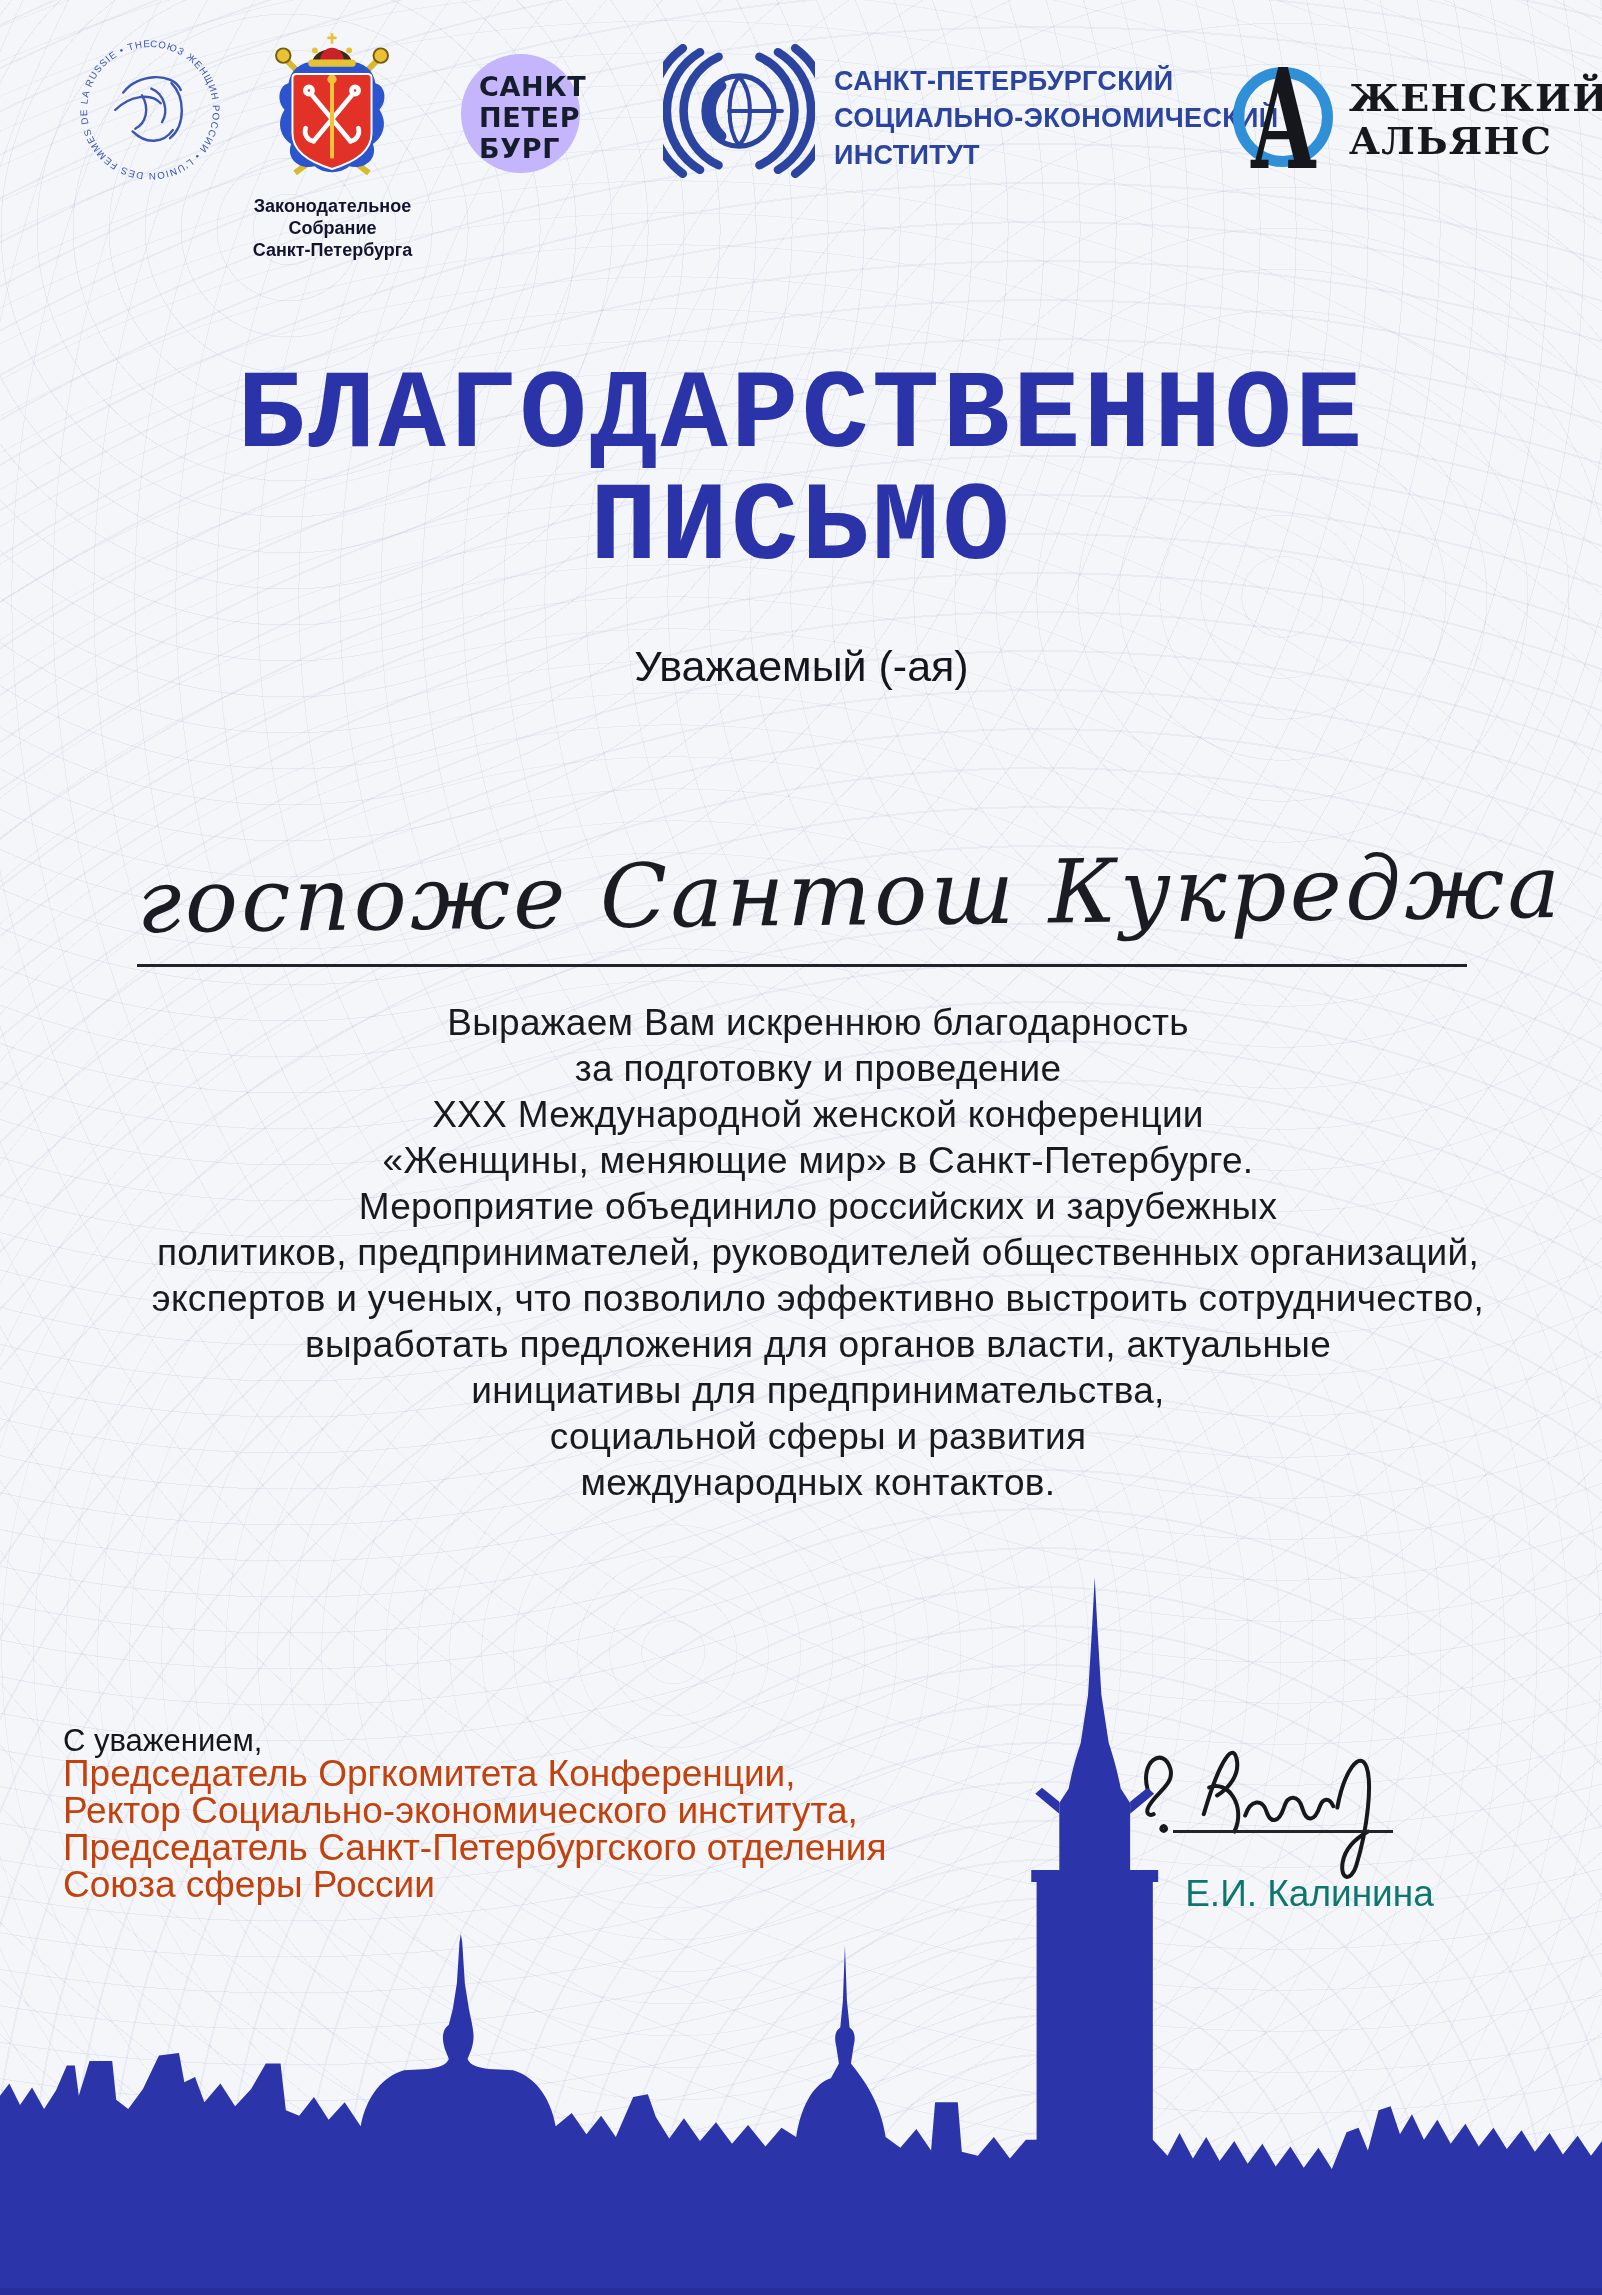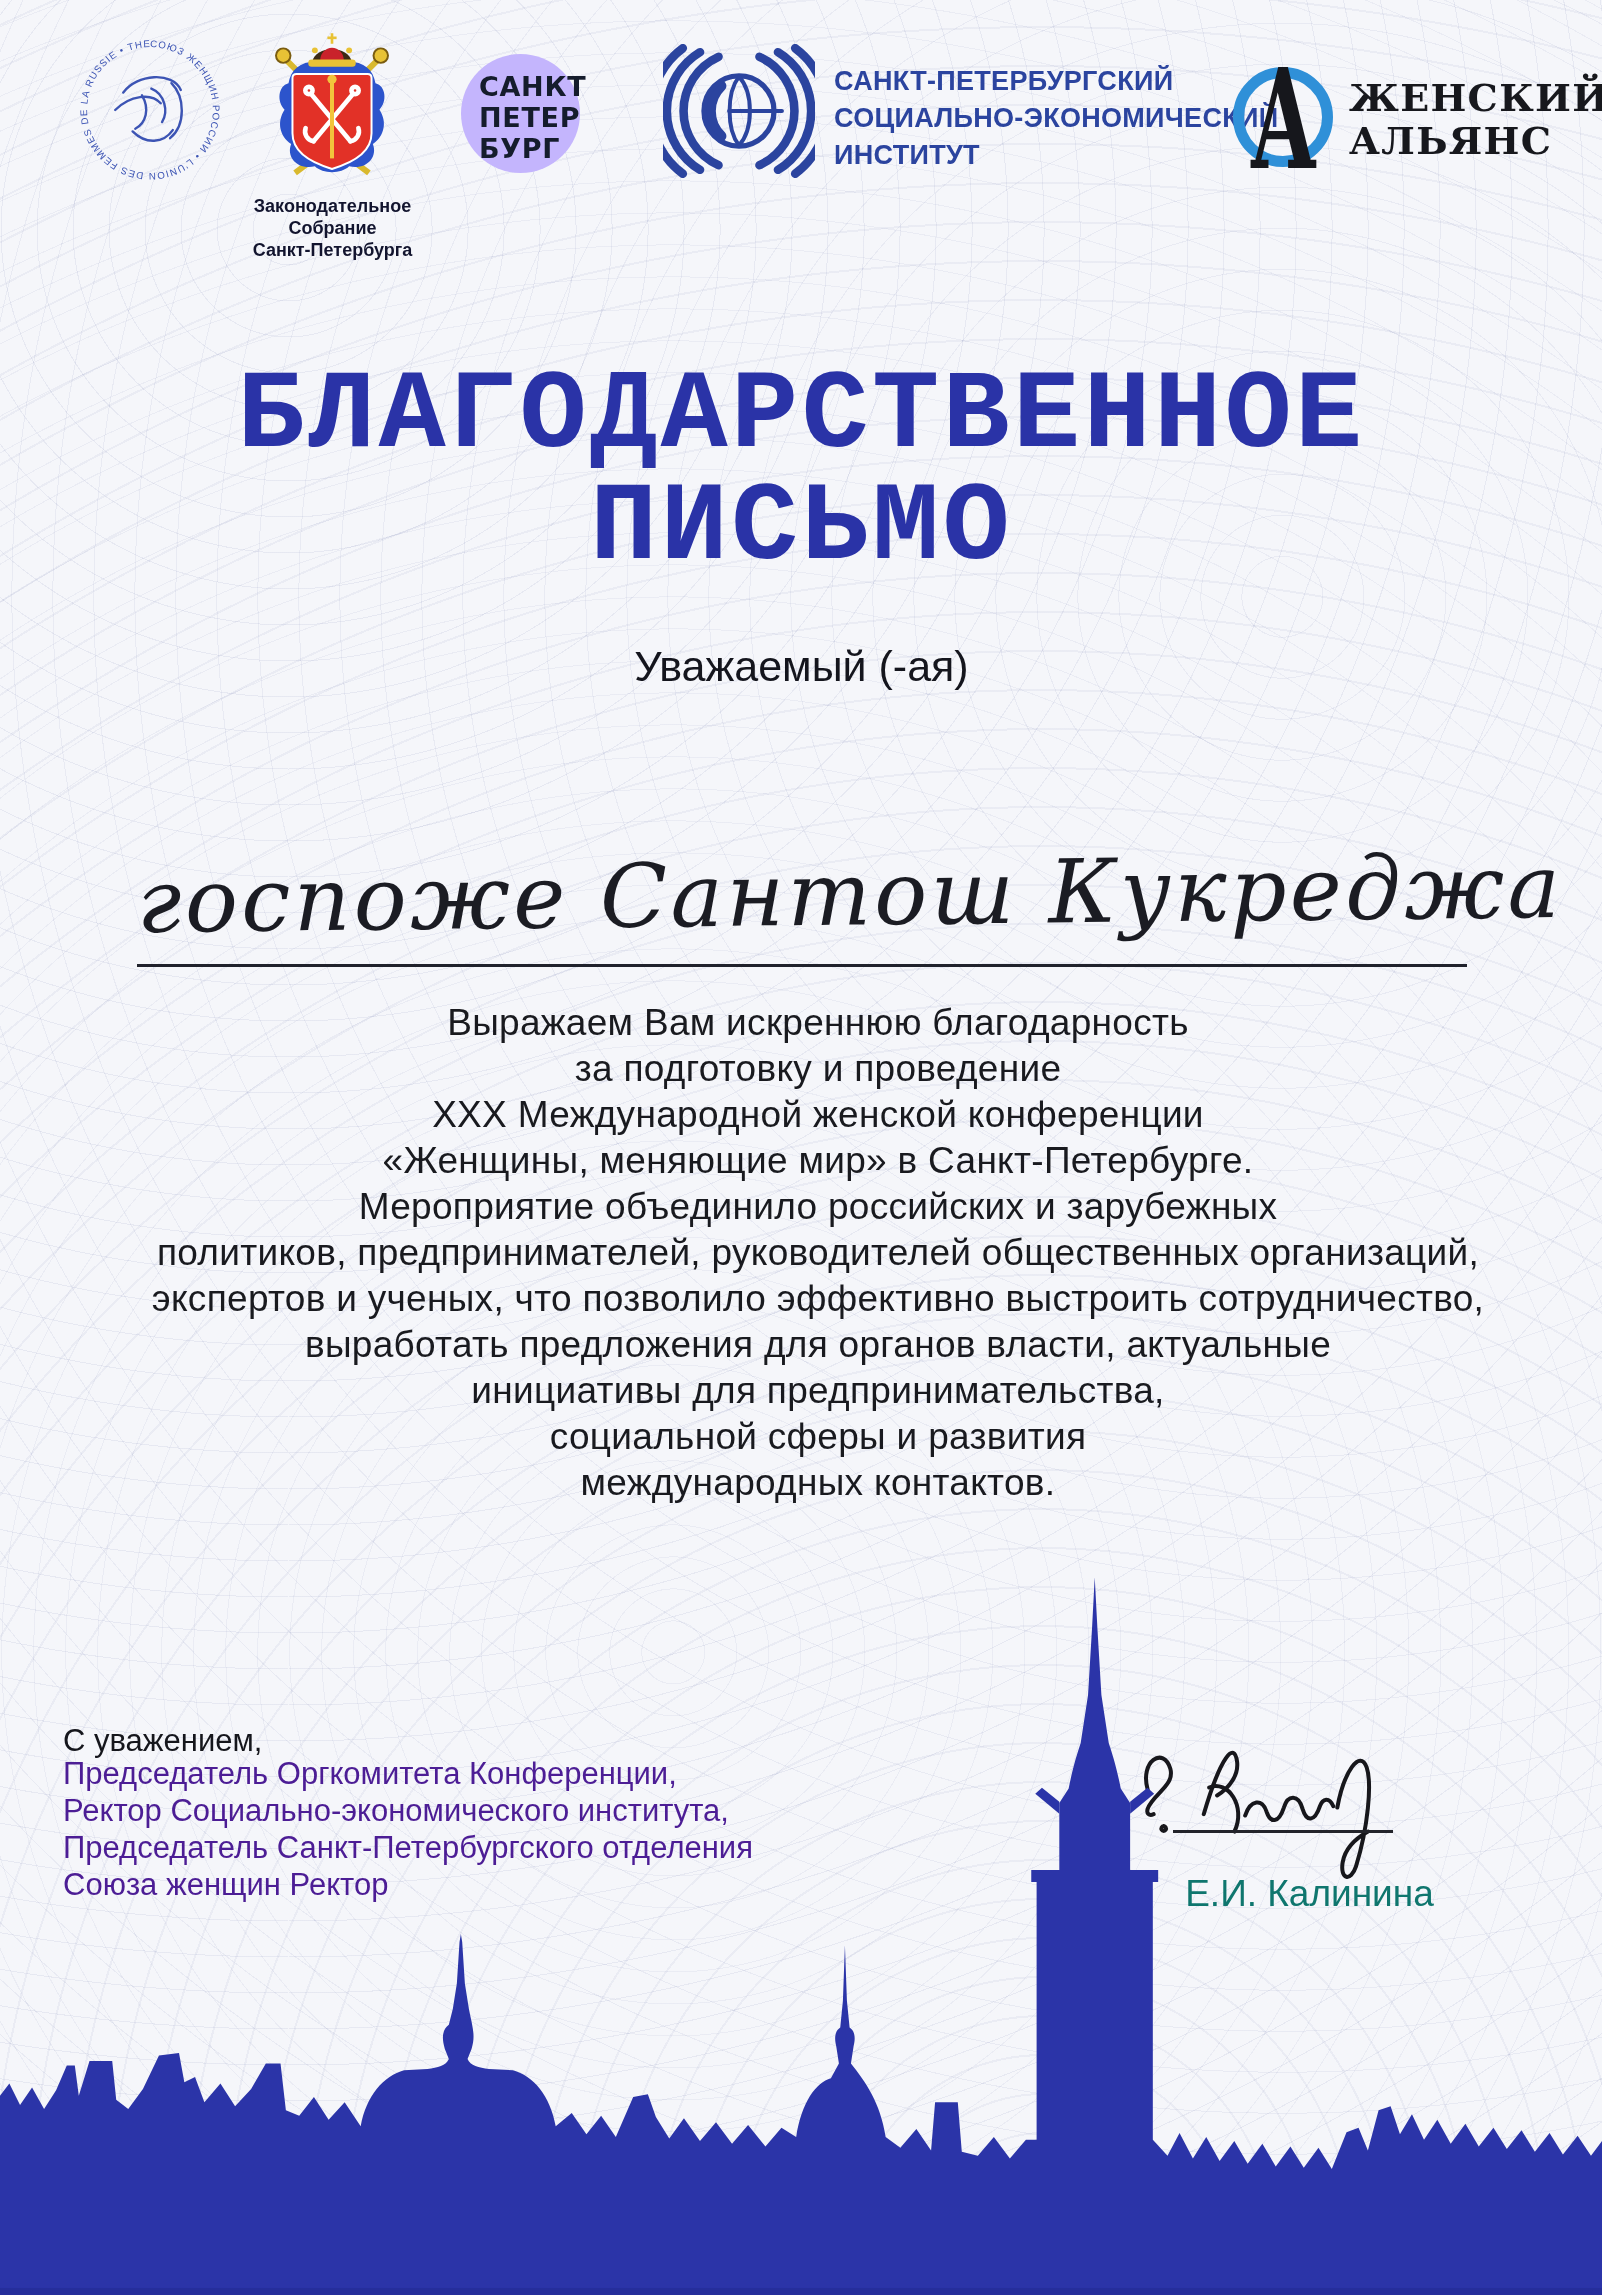--- a/index.html
+++ b/index.html
@@ -45,21 +45,21 @@
     font-family:"DejaVu Serif",serif;font-style:italic;font-size:88px;color:#1b1c23;
     letter-spacing:3.3px;transform:rotate(-0.6deg);white-space:nowrap;}
   .recipient-line{left:137px;top:964px;width:1330px;height:2.7px;background:#20222c;}
 
   
   .body-text{left:0;right:0;top:1000px;text-align:center;font-size:37px;line-height:46px;
     color:#191a1f;letter-spacing:0.3px;margin-left:33px;}
 
   
   .regards{left:63px;top:1675px;font-size:31px;color:#15161c;margin-top:48px;}
-  .signatories{left:63px;top:1755px;font-size:31px;line-height:37px;color:#4c1d95;}
+  .signatories{left:63px;top:1755px;font-size:37px;line-height:37px;color:#c2410c;}
   .sig-svg{left:1102px;top:1706px;width:321px;height:187px;}
   .sig-line{left:1173px;top:1830px;width:220px;height:2.7px;background:#23242b;}
   .sig-name{left:1149px;top:1873px;width:321px;text-align:center;font-size:37px;color:#0f766e;}
 
   
   .skyline{left:0;top:1568px;width:1603px;height:728px;}
 </style>
 </head>
 <body>
 
@@ -182,21 +182,21 @@
     <div>инициативы для предпринимательства,</div>
     <div>социальной сферы и развития</div>
     <div>международных контактов.</div>
   </div>
 
   <div class="regards abs">С уважением,</div>
   <div class="signatories abs">
     <div>Председатель Оргкомитета Конференции,</div>
     <div>Ректор Социально-экономического института,</div>
     <div>Председатель Санкт-Петербургского отделения</div>
-    <div>Союза женщин Ректор</div>
+    <div>Союза сферы России</div>
   </div>
 
   <svg class="sig-svg abs" viewBox="0 0 480 280">
     <g fill="none" stroke="#17171c" stroke-width="6" stroke-linecap="round">
       <path d="M68,125 C56,82 92,60 102,94 C109,119 76,132 68,154 C66,161 70,165 77,162"></path>
       <path d="M92,180 a3.5,3.5 0 1 0 .1,0"></path>
       <path d="M152,162 C178,74 198,52 202,84 C204,102 192,122 172,134"></path>
       <path d="M160,122 C188,110 216,150 198,188"></path>
       <path d="M214,164 C222,140 240,138 246,158 C252,176 264,176 272,152 C278,132 294,132 300,154 C306,174 318,174 326,150 C330,138 340,136 346,150"></path>
       <path d="M352,152 C362,98 386,64 396,92 C404,116 398,182 380,240 C372,264 356,260 360,234 C364,212 380,198 398,188"></path>

